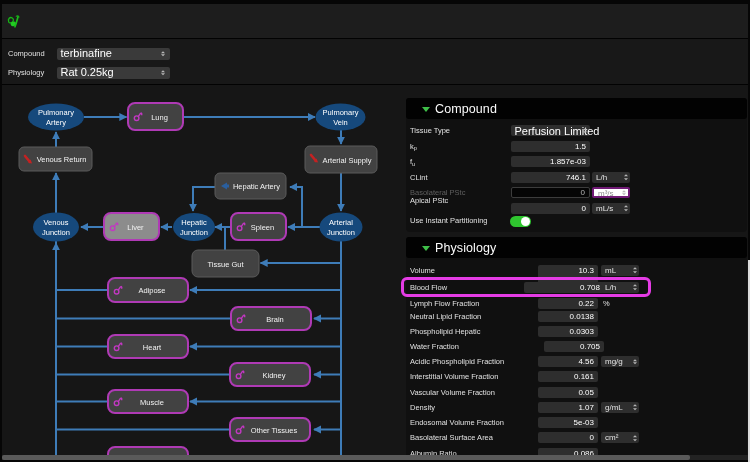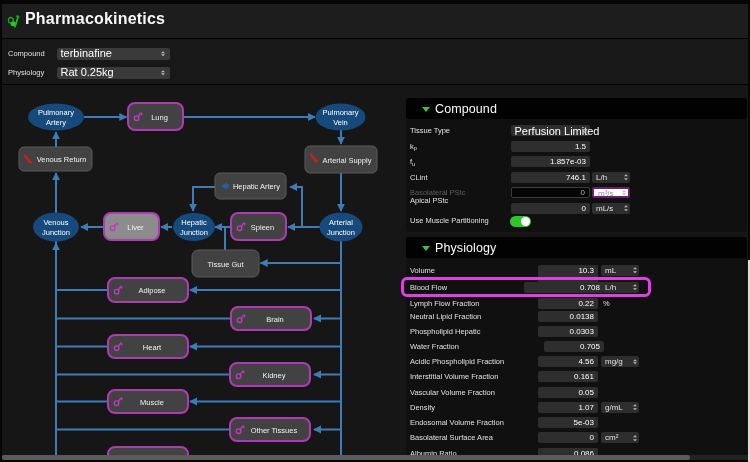--- a/index.html
+++ b/index.html
@@ -27,21 +27,20 @@
 <div class="abs main"></div>
 <div class="abs" style="left:406px;top:98px;width:341px;height:134px;background:#101010;border-radius:4px"></div>
 <div class="abs" style="left:406px;top:237px;width:341px;height:225px;background:#101010;border-radius:4px"></div>
 
 <svg class="abs" style="left:7px;top:14px" width="15" height="15" viewBox="0 0 17 17">
 <path d="M2,9 C0.5,5.5 3.5,3 6,4.5 C8,5.7 7.5,8.5 5.5,9.5 C3.8,10.3 2.6,10.2 2,9 Z" fill="none" stroke="#17b517" stroke-width="1.5"></path>
 <ellipse cx="7.2" cy="11.2" rx="3.1" ry="2.6" fill="#22cc22" transform="rotate(-25 7.2 11.2)"></ellipse>
 <path d="M12.5,3 C11.5,6.5 10.5,11 9,14.5" fill="none" stroke="#1bbf1b" stroke-width="1.9" stroke-linecap="round"></path>
 <path d="M10.5,2.5 Q12.8,1.5 13.6,3.5" fill="none" stroke="#17b517" stroke-width="1.3" stroke-linecap="round"></path>
 </svg>
-<div class="abs title">Pharmacokinetics</div>
 <div class="abs" style="left:2px;top:38px;width:746px;height:1px;background:#020202"></div>
 <div class="abs" style="left:2px;top:84px;width:746px;height:1px;background:#020202"></div>
 <div class="abs lbl" style="left:8px;top:48px">Compound</div>
 <div class="abs sel" style="left:57px;top:48px;width:113px;height:11.5px">terbinafine<div class="spin" style="right:5px">
         <div class="tu"></div>
         <div class="td"></div>
       </div></div>
 <div class="abs lbl" style="left:8px;top:67px">Physiology</div>
 <div class="abs sel" style="left:57px;top:67px;width:113px;height:11.5px">Rat 0.25kg<div class="spin" style="right:5px">
         <div class="tu"></div>
@@ -200,21 +199,21 @@
 <div class="abs unit" style="left:592px;top:187.25px;width:38px;height:11px;background:#ffffff;border:2px solid #701a75;color:#8a8a8a;line-height:9.5px">m³/s<div class="spin" style="right:2px">
         <div class="tu"></div>
         <div class="td"></div>
       </div></div>
 <div class="abs lbl" style="left:410px;top:195px;">Apical PStc</div>
 <div class="abs inp" style="left:511px;top:202.75px;width:79px;height:11px">0</div>
 <div class="abs unit" style="left:592px;top:202.75px;width:38px;height:11px">mL/s<div class="spin" style="right:2px">
         <div class="tu"></div>
         <div class="td"></div>
       </div></div>
-<div class="abs lbl" style="left:410px;top:215px">Use Muscle Partitioning</div>
+<div class="abs lbl" style="left:410px;top:215px">Use Instant Partitioning</div>
 <div class="abs" style="left:510px;top:216px;width:21px;height:11px;border-radius:6px;background:#2fc52f">
       <div style="position:absolute;right:1px;top:1px;width:9px;height:9px;border-radius:50%;background:#fff"></div>
     </div>
 <div class="abs shdr" style="top:237px">
       <div class="caret"></div>
       <div class="t">Physiology</div>
     </div>
 <div class="abs lbl" style="left:410px;top:264.65px;">Volume</div>
 <div class="abs inp" style="left:538px;top:264.65px;width:60px;height:26px">10.3</div>
 <div class="abs unit" style="left:601px;top:264.65px;width:38px;height:11px">mL<div class="spin" style="right:2px">

